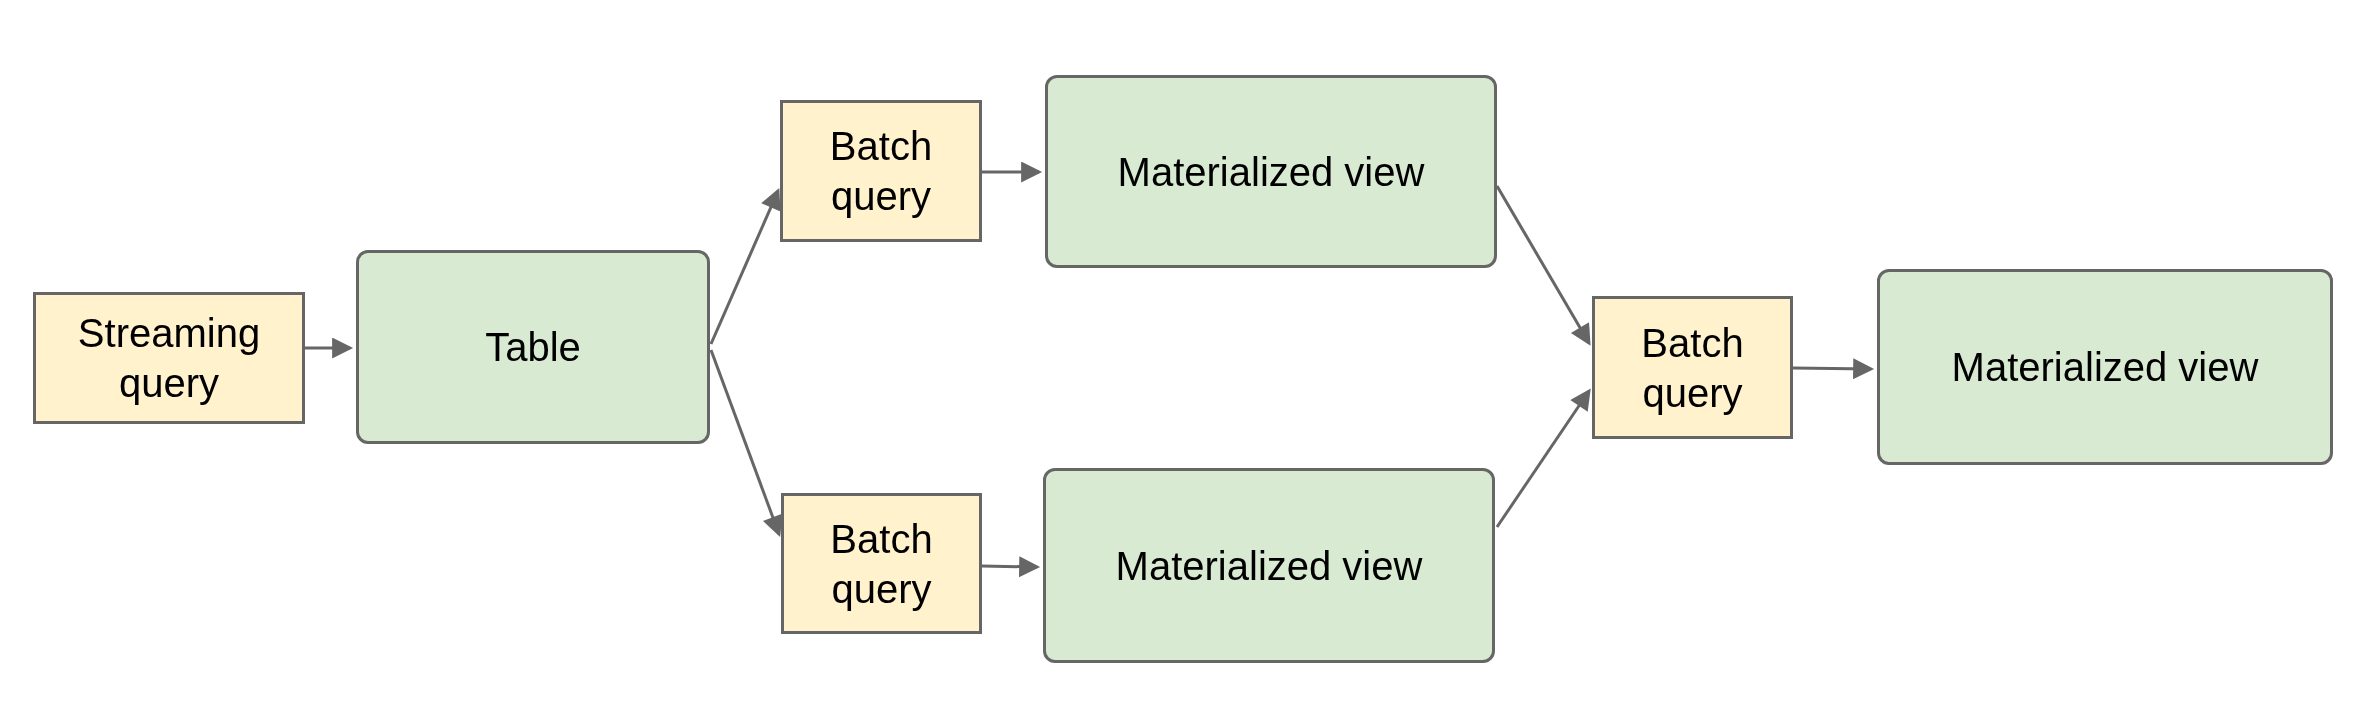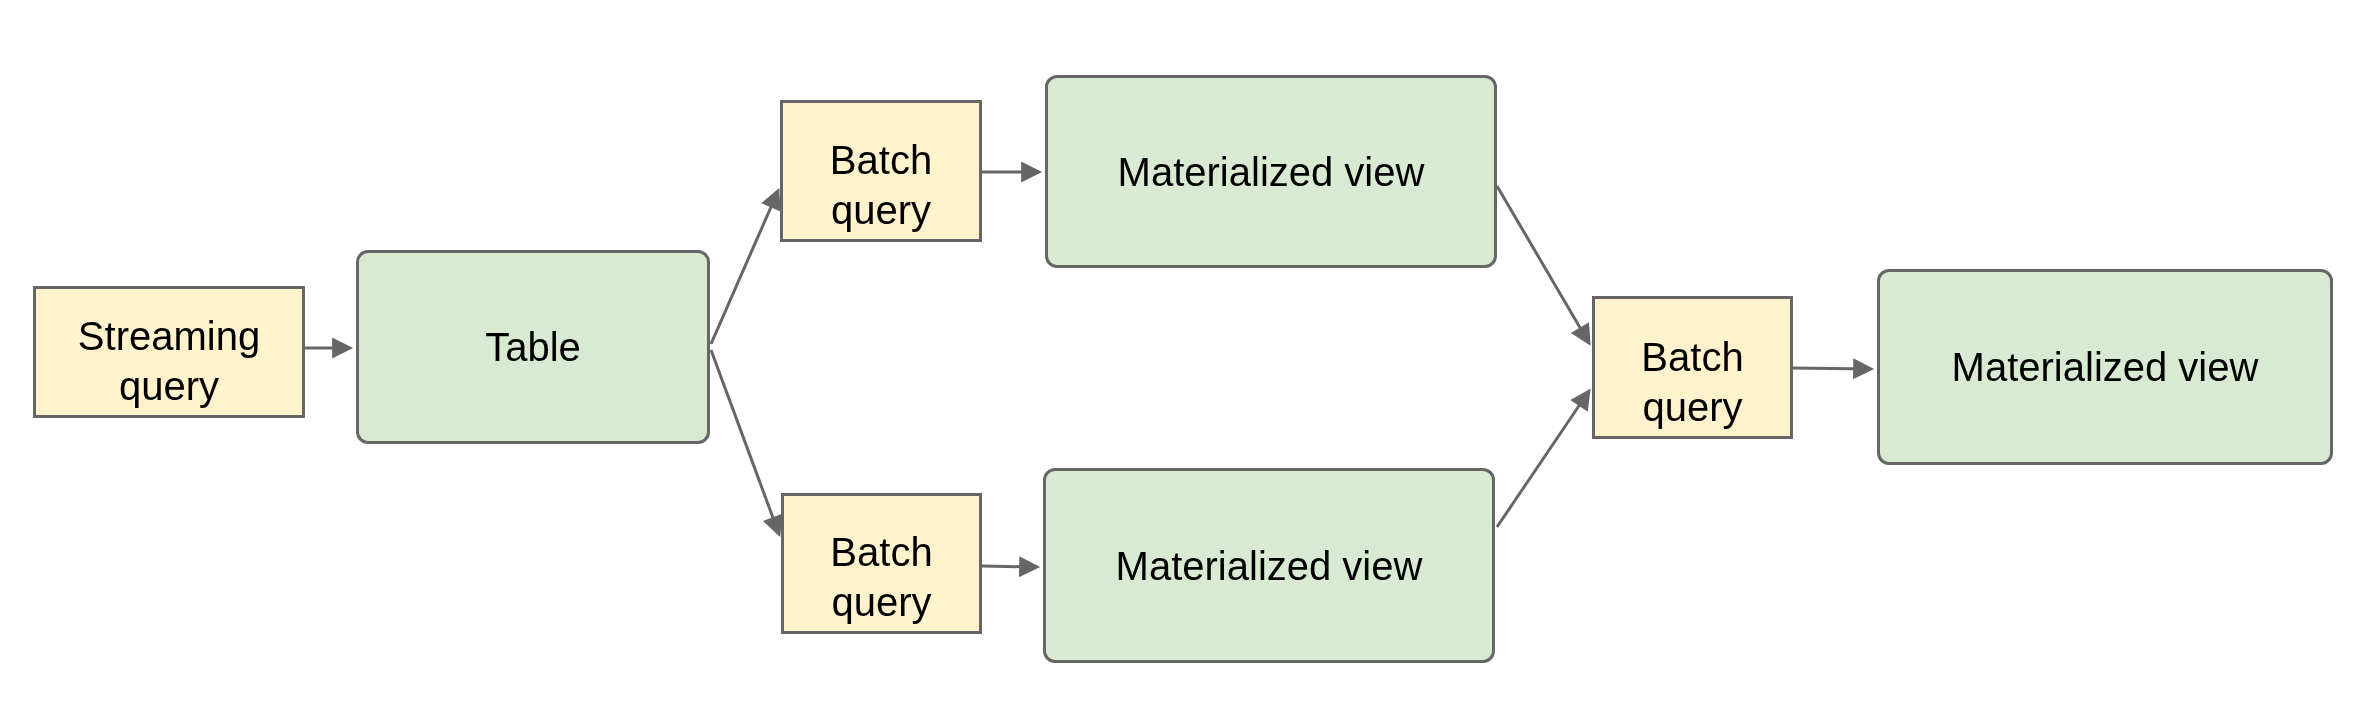--- a/index.html
+++ b/index.html
@@ -36,29 +36,28 @@
     justify-content: center;
     text-align: center;
     font-size: 40px;
     line-height: 1.25;
     color: var(--text-color, #000000);
     padding: 4px 10px;
   }
   .node--query {
     background: var(--query-fill, #fff2cc);
     border: 3px solid var(--query-border, #666666);
-    align-items: flex-end;
   }
   .node--view {
     background: var(--view-fill, #d9ead3);
     border: 3px solid var(--view-border, #666666);
     border-radius: 12px;
   }
   
-  #node-streaming-query     { left: 33px;   top: 286px; width: 272px; height: 132px; }
+  #node-streaming-query     { left: 33px;   top: 292px; width: 272px; height: 132px; }
   #node-table               { left: 356px;  top: 250px; width: 354px; height: 194px; text-align: right; }
   #node-batch-query-top     { left: 780px;  top: 100px; width: 202px; height: 142px; }
   #node-mv-top              { left: 1045px; top: 75px;  width: 452px; height: 193px; }
   #node-batch-query-bottom  { left: 781px;  top: 493px; width: 201px; height: 141px; }
   #node-mv-bottom           { left: 1043px; top: 468px; width: 452px; height: 195px; }
   #node-batch-query-right   { left: 1592px; top: 296px; width: 201px; height: 143px; }
   #node-mv-right            { left: 1877px; top: 269px; width: 456px; height: 196px; }
 </style>
 </head>
 <body>

